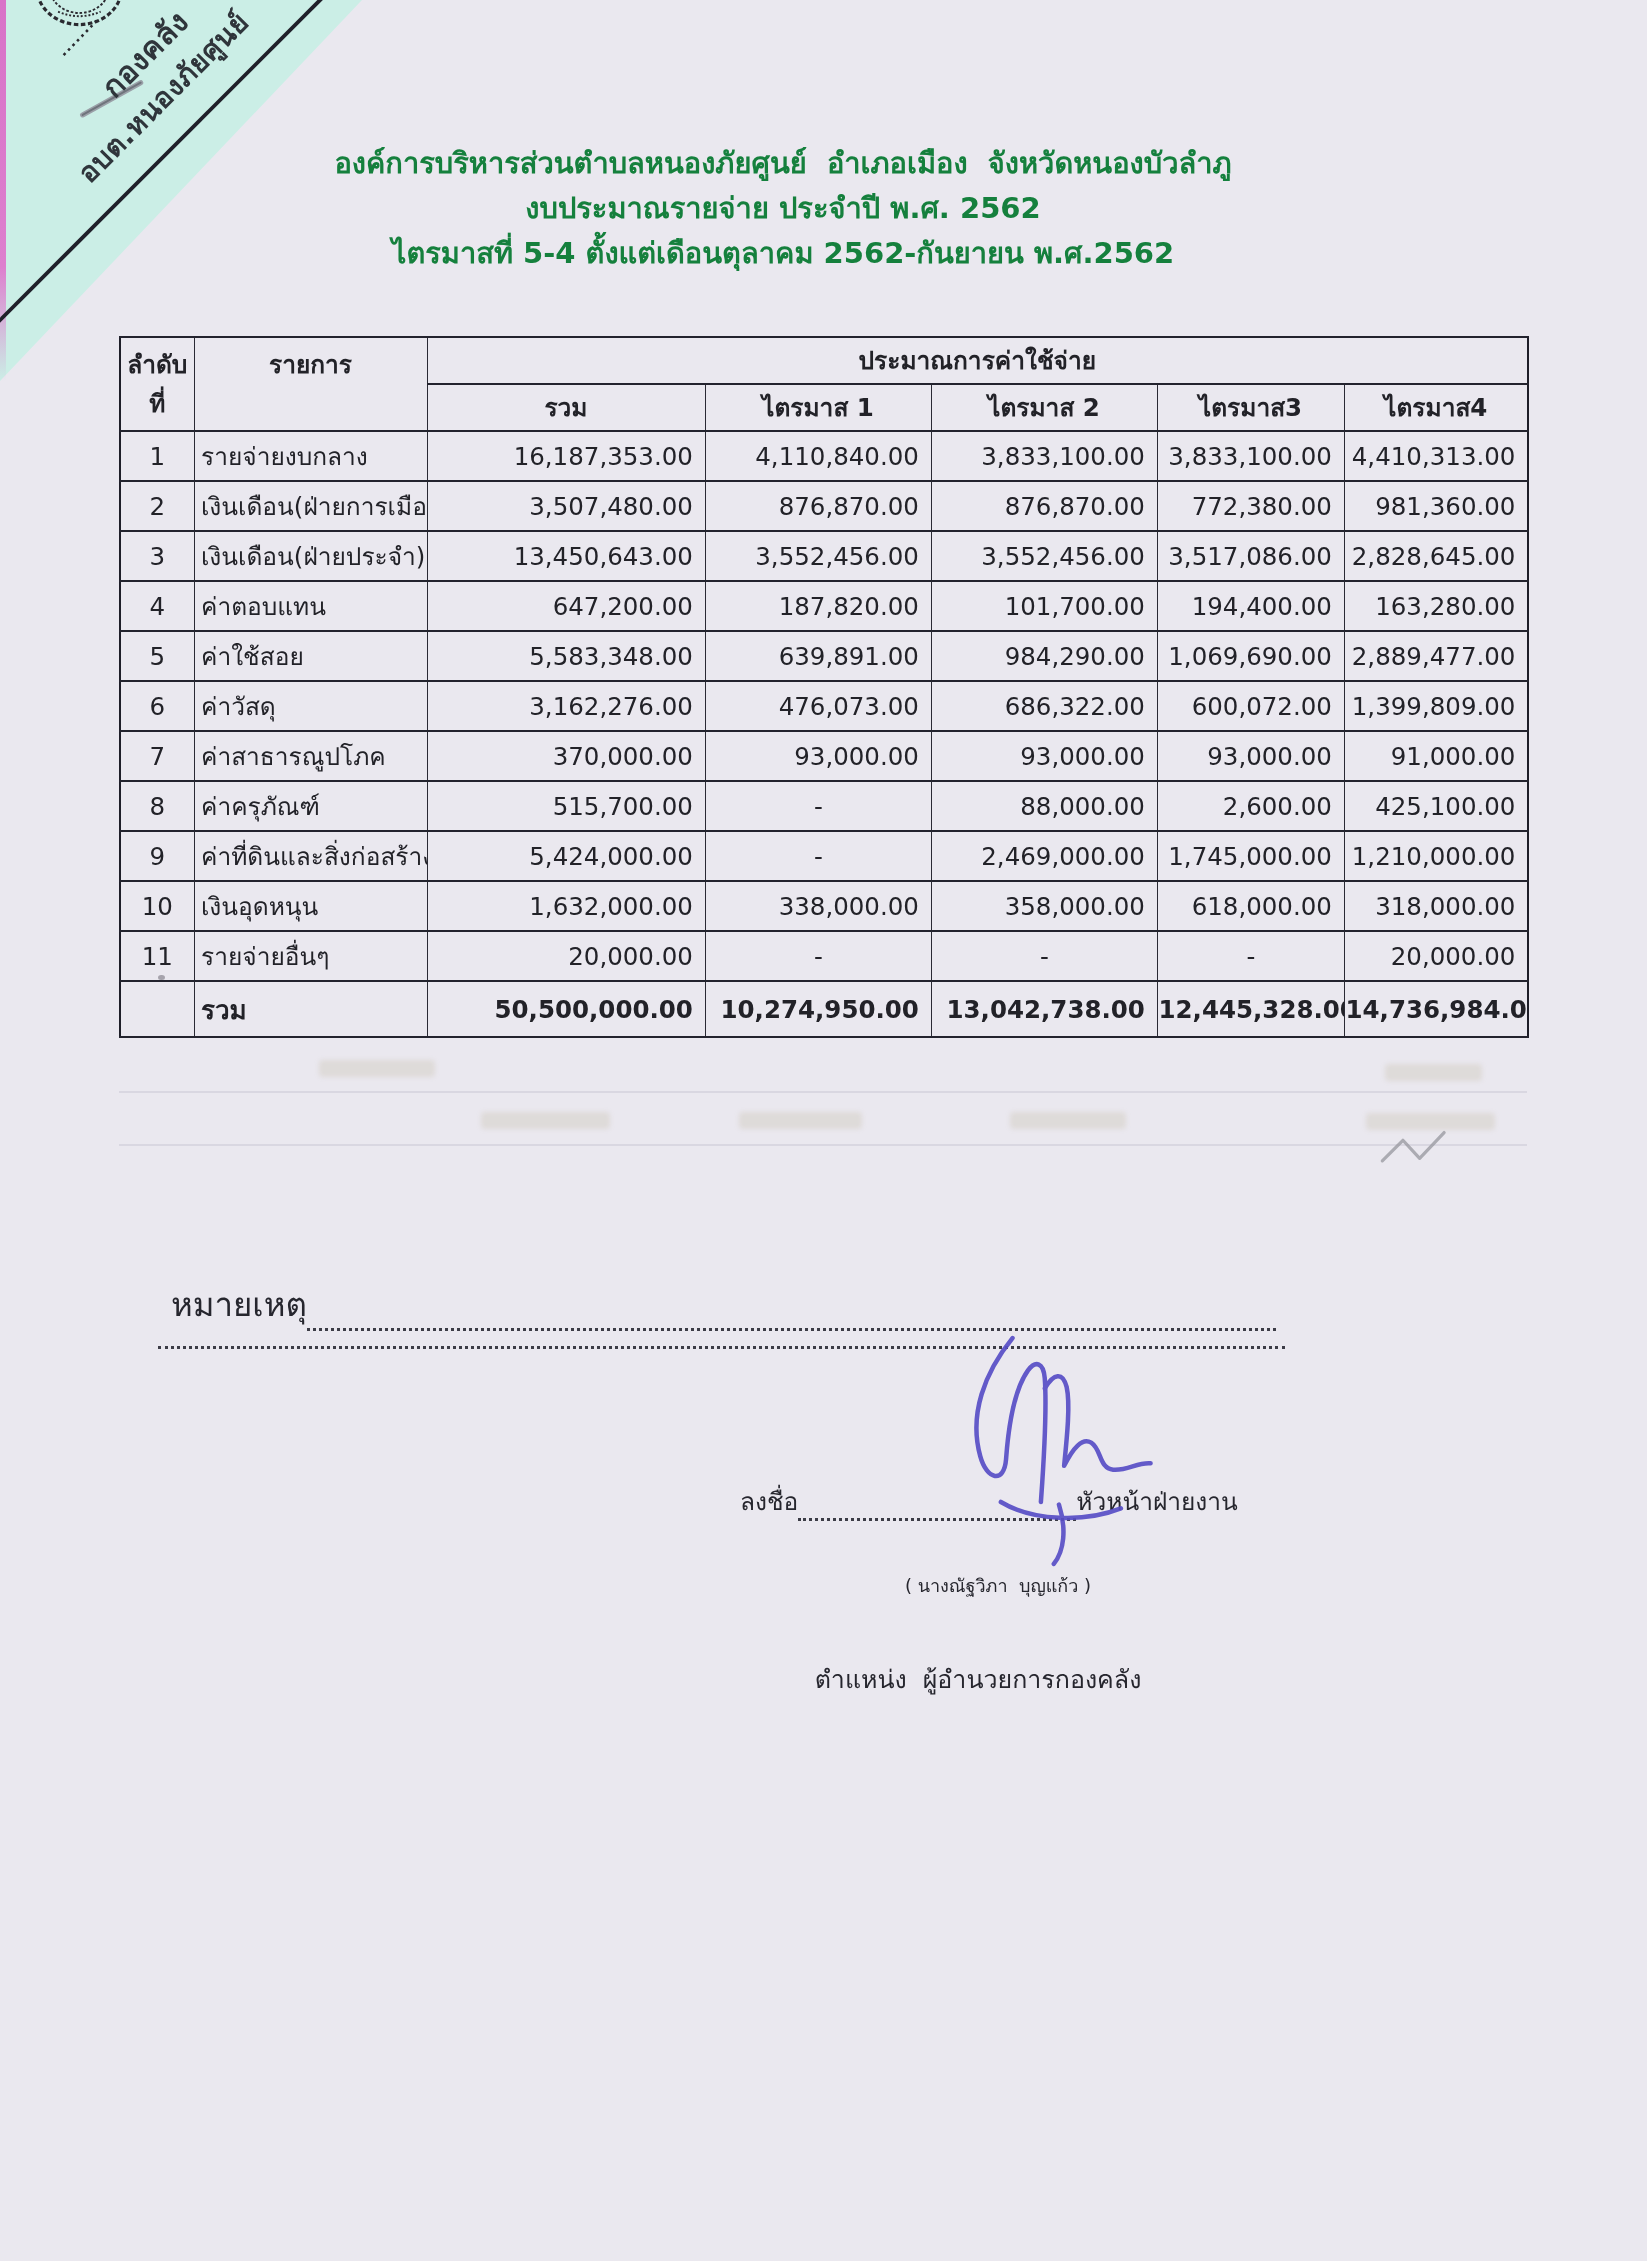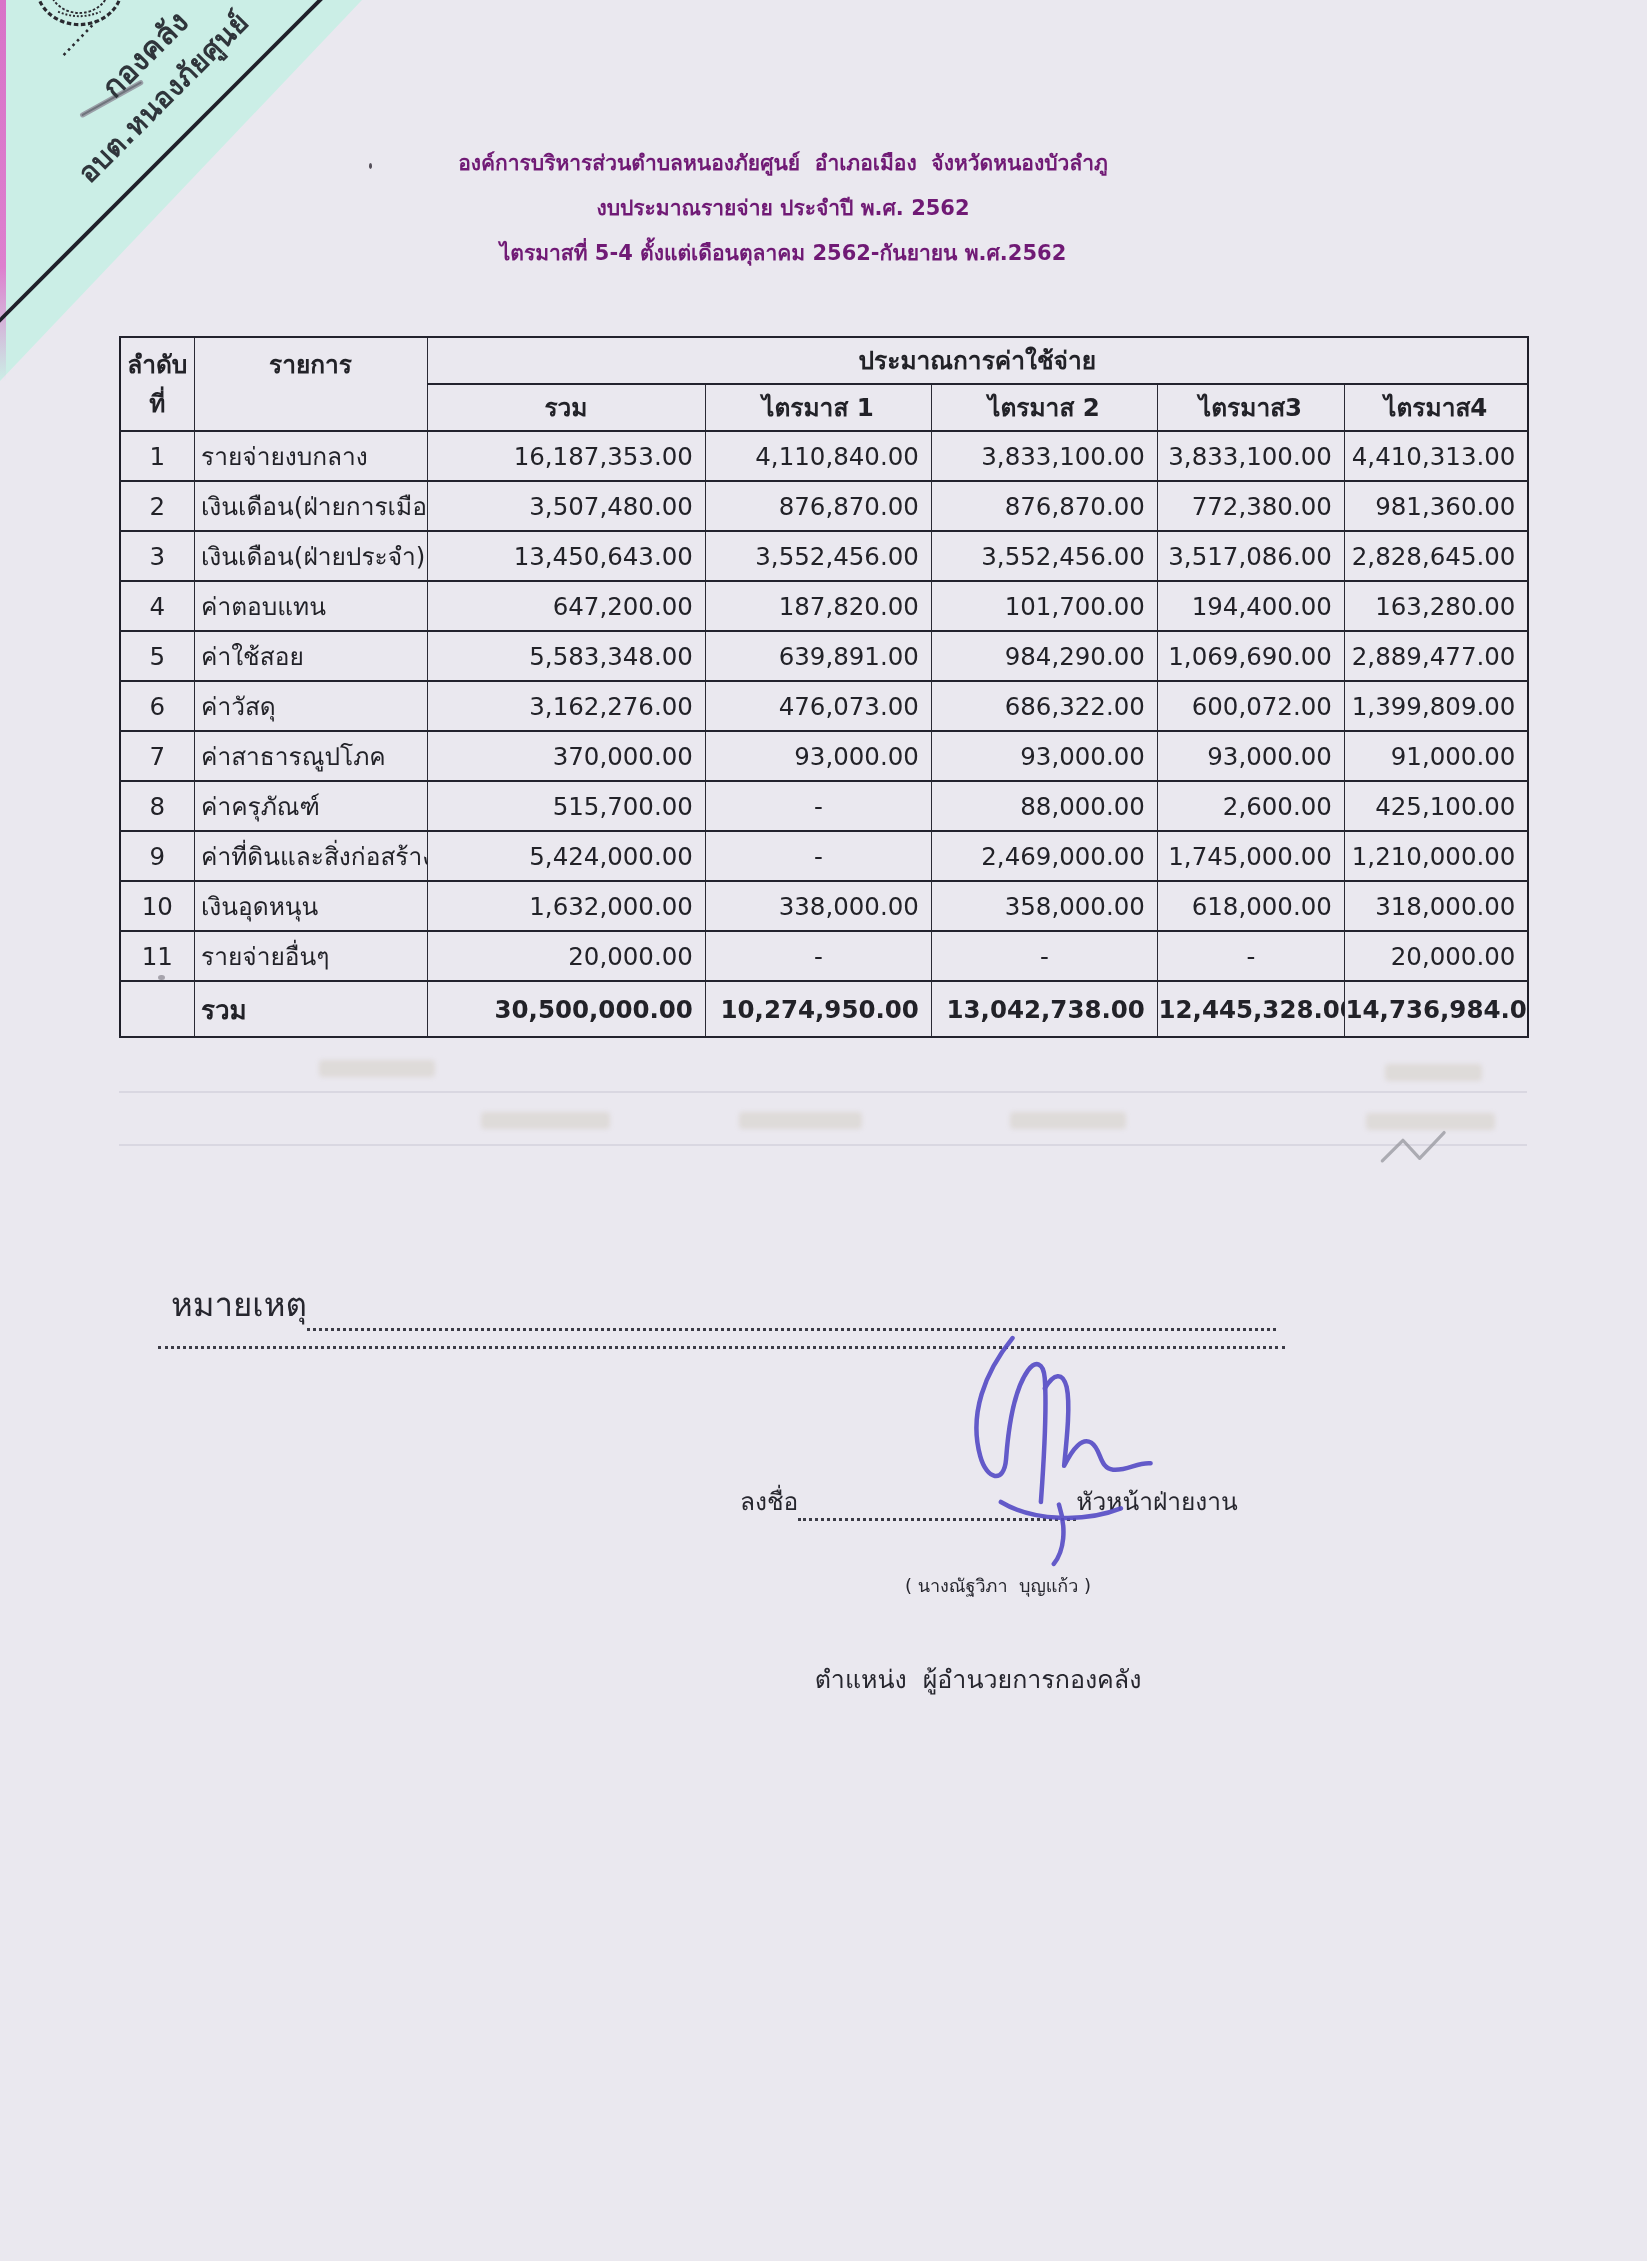--- a/index.html
+++ b/index.html
@@ -19,21 +19,21 @@
   .edge-strip{position:absolute;left:0;top:0;width:5.8px;height:381px;
     background:linear-gradient(180deg,#d873c8 0%,#dd7fce 70%,rgba(221,127,206,0));}
   .tab-svg{position:absolute;left:0;top:0;}
   .tab-label{position:absolute;transform:translate(-50%,-50%) rotate(-45deg);
     font-weight:600;color:#2f353b;letter-spacing:0.6px;white-space:nowrap;}
   .tab-label.l1{left:145px;top:54px;font-size:30px;}
   .tab-label.l2{left:163px;top:97px;font-size:28px;}
 
   
   .title-block{position:absolute;left:0;top:141px;width:1566px;text-align:center;}
-  .title-block div{font-weight:600;font-size:21px;line-height:45px;color:#701a75;}
+  .title-block div{font-weight:600;font-size:29px;line-height:45px;color:#15803d;}
 
   
   table.budget{position:absolute;left:119px;top:336px;border-collapse:collapse;
     table-layout:fixed;width:1408px;background:transparent;}
   table.budget td,table.budget th{
     border-left:1.9px solid #2a2a34;border-right:1.9px solid #2a2a34;
     border-top:2.6px solid #23232e;border-bottom:2.6px solid #23232e;
     font-size:24.5px;color:#222228;overflow:hidden;}
   table.budget{border:2.6px solid #1e1e28;}
   th.h{font-weight:600;text-align:center;vertical-align:middle;}
@@ -230,21 +230,21 @@
         <td class="num">20,000.00</td>
         <td class="num dash">-</td>
         <td class="num dash">-</td>
         <td class="num dash">-</td>
         <td class="num">20,000.00</td>
       </tr>
 
       <tr class="totalrow">
         <td class="no"></td>
         <td class="item">รวม</td>
-        <td class="num">30,500,000.00</td>
+        <td class="num">50,500,000.00</td>
         <td class="num">10,274,950.00</td>
         <td class="num">13,042,738.00</td>
         <td class="num">12,445,328.00</td>
         <td class="num">14,736,984.00</td>
       </tr>
     </tbody>
   </table>
 
   <div class="ghost">
     <div class="gline" style="top:50px;"></div>

